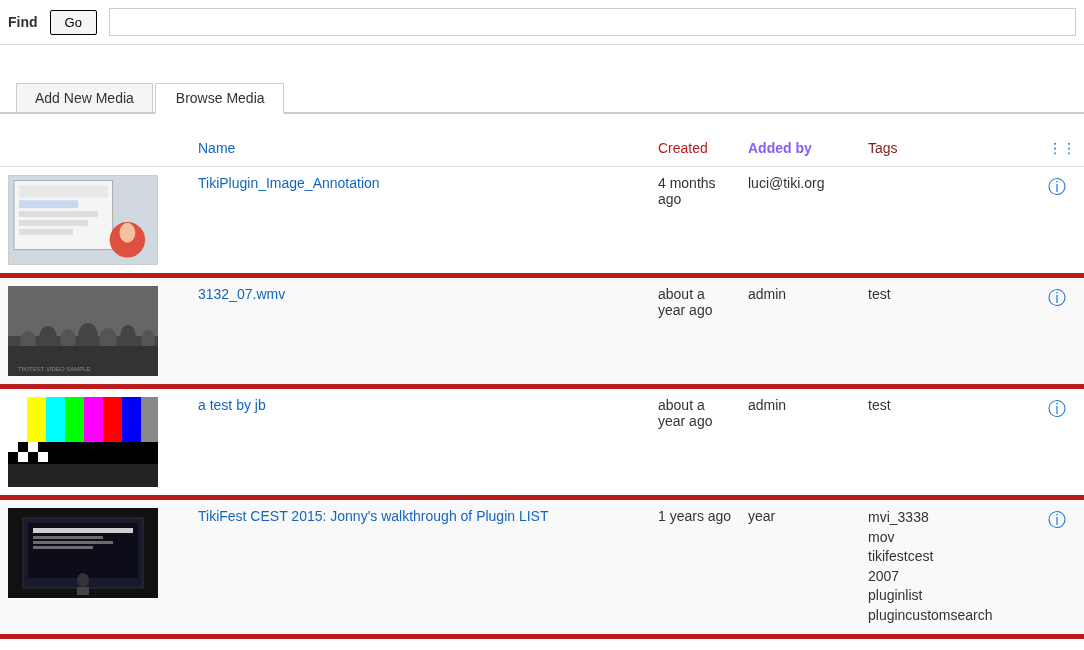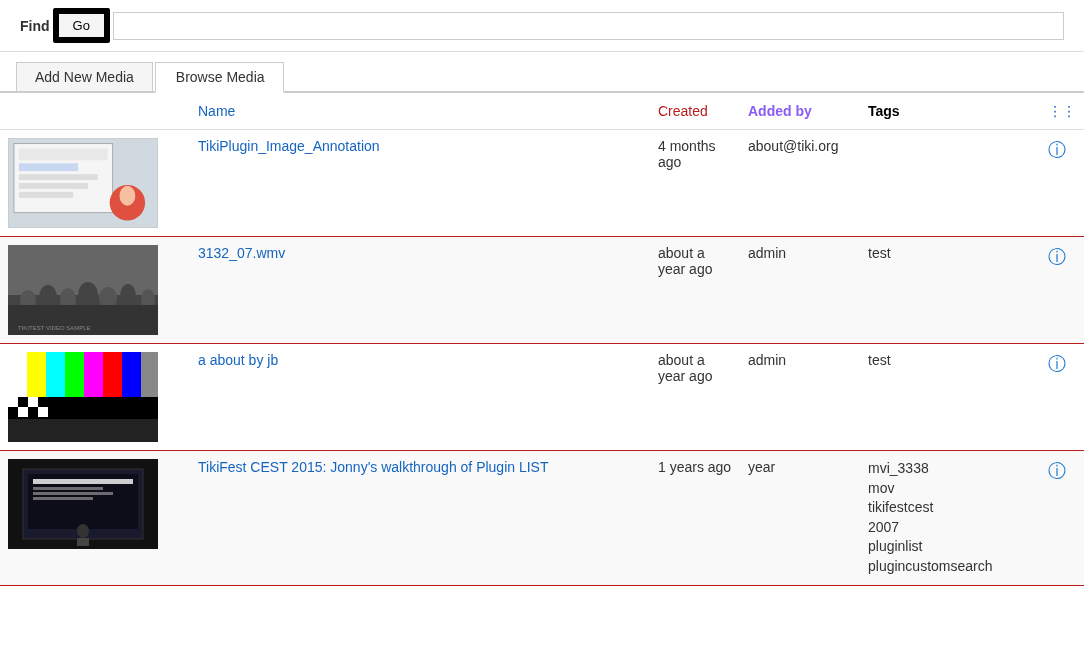--- a/index.html
+++ b/index.html
@@ -5,31 +5,31 @@
     * { box-sizing: border-box; margin: 0; padding: 0; }
     body {
       font-family: Arial, sans-serif;
       font-size: 14px;
       background: #fff;
       color: #333;
     }
     .top-bar {
       display: flex;
       align-items: center;
-      padding: 8px 20px;
+      padding: 8px 8px;
       border-bottom: 1px solid #ddd;
-      gap: 3px;
+      gap: 12px;
     }
     .find-label {
       font-weight: bold;
       font-size: 14px;
     }
     .go-button {
       padding: 4px 14px;
-      border: 6px solid #000000;
+      border: 1px solid #000000;
       background: #f5f5f5;
       cursor: pointer;
       font-size: 13px;
       border-radius: 2px;
     }
     .search-input {
       flex: 1;
       border: 1px solid #ccc;
       padding: 4px 8px;
       font-size: 14px;
@@ -42,48 +42,50 @@
       border-bottom: 2px solid #ccc;
     }
     .tab {
       padding: 6px 18px;
       border: 1px solid #ccc;
       background: #f5f5f5;
       cursor: pointer;
       font-size: 14px;
       border-bottom: none;
       margin-right: 2px;
+      margin-top: 28px;
     }
     .tab.active {
       background: #fff;
       border-bottom: 2px solid #fff;
       margin-bottom: -2px;
       font-weight: normal;
       padding-left: 20px;
     }
     .media-table {
       width: 100%;
       border-collapse: collapse;
+      margin-top: 16px;
     }
     .media-table thead tr {
       border-bottom: 1px solid #ddd;
     }
     .media-table th {
       padding: 10px 8px;
       text-align: left;
       font-weight: normal;
       font-size: 14px;
       color: #1565c0;
     }
     .media-table td {
       padding: 8px;
       vertical-align: top;
     }
     .media-table tbody tr {
-      border-bottom: 1px solid #b91c1c;
+      border-bottom: 5px solid #b91c1c;
     }
     .media-table tbody tr:nth-child(even) {
       background: #f9f9f9;
     }
     .media-table tbody tr:nth-child(odd) {
       background: #fff;
     }
     .thumb-cell {
       width: 190px;
       padding: 8px;
@@ -149,21 +151,21 @@
   </div>
 </div>
 
 <table class="media-table">
   <thead>
     <tr>
       <th style="width:190px;"></th>
       <th style="color:#1565c0;cursor:pointer;">Name</th>
       <th style="color:#b91c1c;cursor:pointer;width:90px;">Created</th>
       <th style="color:#8b5cf6;font-weight:bold;width:120px;">Added by</th>
-      <th style="color:#000000;font-weight:bold;width:180px;">Tags</th>
+      <th style="color:#7f1d1d;font-weight:normal;width:180px;">Tags</th>
       <th class="col-icon" style="width:30px;">⋮⋮</th>
     </tr>
   </thead>
   <tbody>
 
     <tr>
       <td class="thumb-cell">
         <div class="thumb-placeholder thumb-1">
           <svg width="150" height="90" viewBox="0 0 150 90">
             <rect width="150" height="90" fill="#d0d8e0"></rect>
@@ -176,21 +178,21 @@
             <circle cx="120" cy="65" r="18" fill="#e05040"></circle>
             <ellipse cx="120" cy="58" rx="8" ry="10" fill="#f5c0a0"></ellipse>
             <circle cx="120" cy="53" r="5" fill="#f5c0a0"></circle>
           </svg>
         </div>
       </td>
       <td>
         <a class="link">TikiPlugin_Image_Annotation</a>
       </td>
       <td>4 months ago</td>
-      <td>about@tiki.org</td>
+      <td>luci@tiki.org</td>
       <td></td>
       <td class="action-icon">ⓘ</td>
     </tr>
 
     <tr>
       <td class="thumb-cell">
         <div class="thumb-placeholder thumb-2">
           <svg width="150" height="90" viewBox="0 0 150 90">
             <rect width="150" height="90" fill="#666"></rect>
             <rect x="0" y="50" width="150" height="40" fill="#444"></rect>
@@ -240,21 +242,21 @@
             <rect x="0" y="55" width="10" height="10" fill="#000"></rect>
             <rect x="10" y="55" width="10" height="10" fill="#fff"></rect>
             <rect x="20" y="45" width="10" height="10" fill="#fff"></rect>
             <rect x="30" y="45" width="10" height="10" fill="#000"></rect>
             <rect x="20" y="55" width="10" height="10" fill="#000"></rect>
             <rect x="30" y="55" width="10" height="10" fill="#fff"></rect>
           </svg>
         </div>
       </td>
       <td>
-        <a class="link">a about by jb</a>
+        <a class="link">a test by jb</a>
       </td>
       <td>about a year ago</td>
       <td>admin</td>
       <td>test</td>
       <td class="action-icon">ⓘ</td>
     </tr>
 
     <tr>
       <td class="thumb-cell">
         <div class="thumb-placeholder thumb-4">

